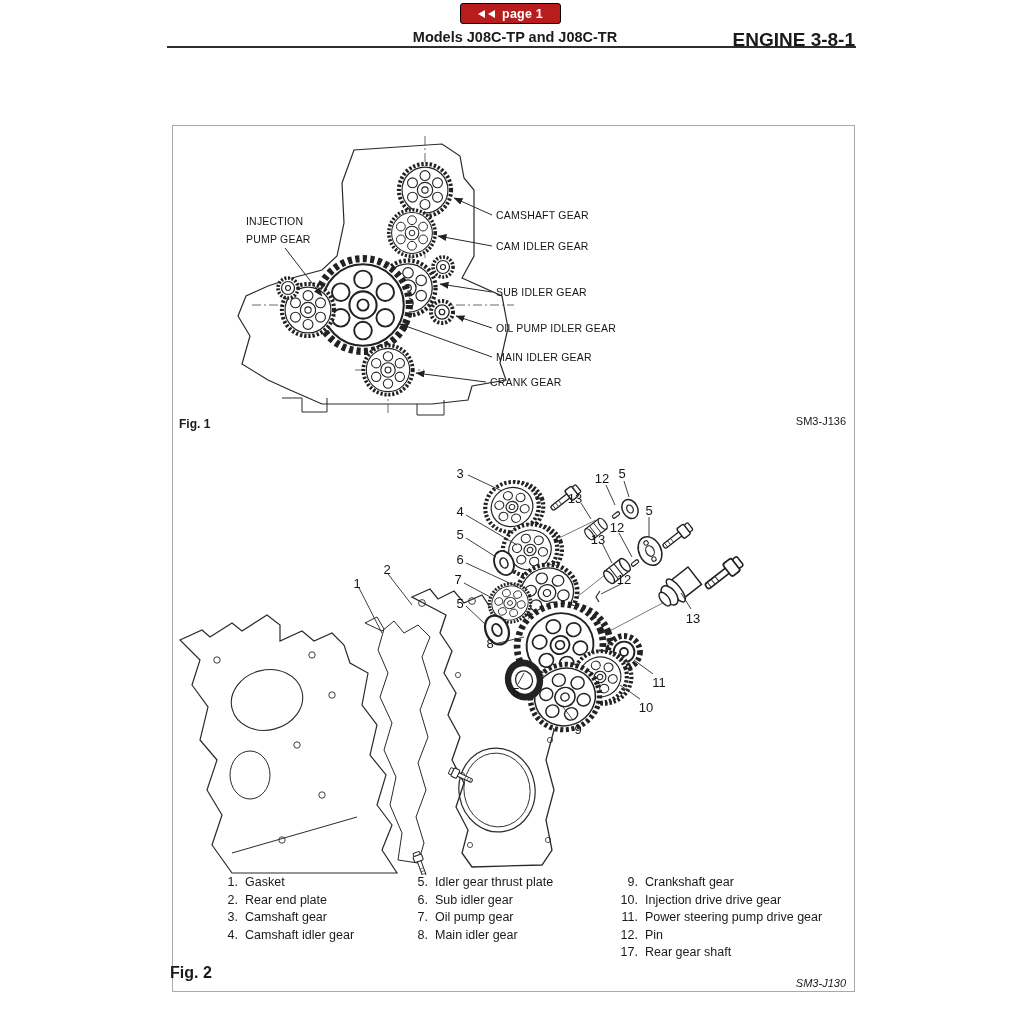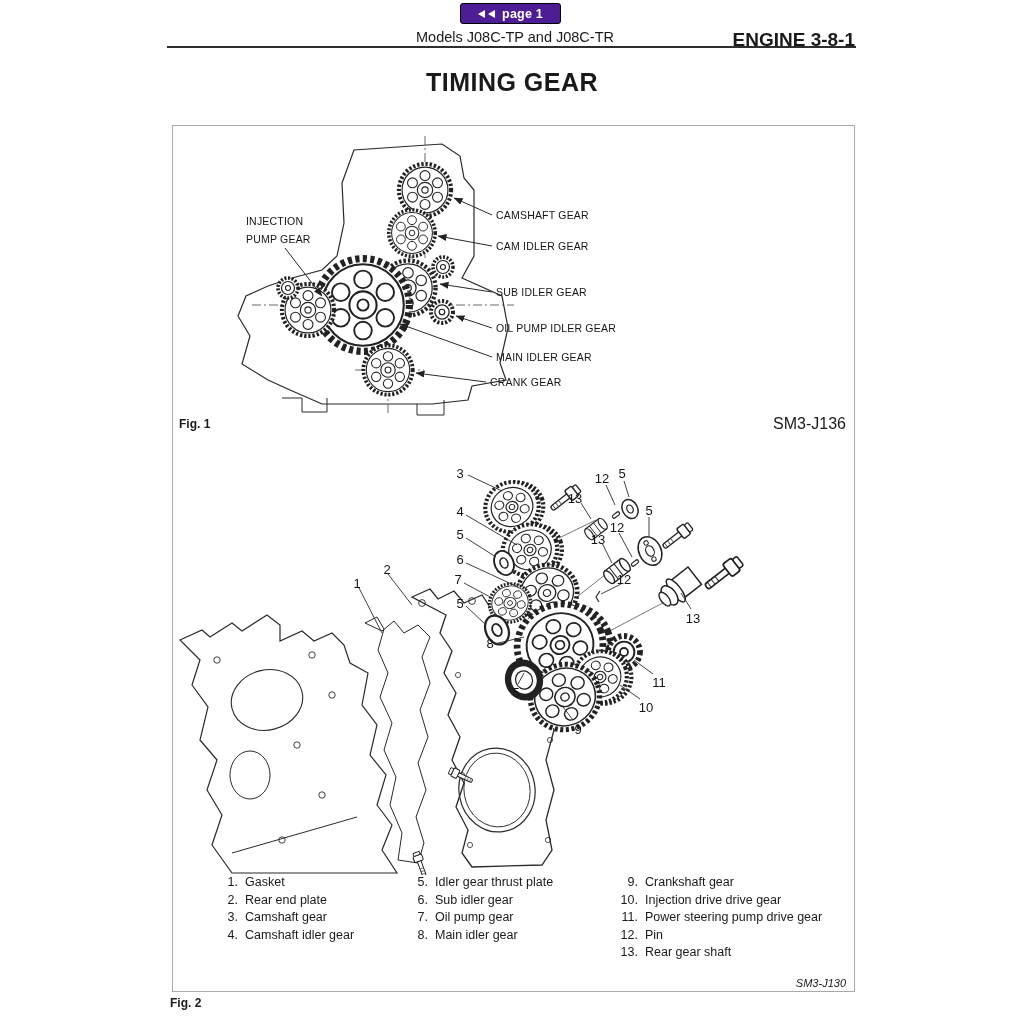--- a/index.html
+++ b/index.html
@@ -1,38 +1,38 @@
 <!DOCTYPE html>
 <html><head>
 <meta charset="utf-8">
 <style>
   html,body{margin:0;padding:0;background:#fff;}
   .page{position:relative;width:1024px;height:1024px;background:#fff;overflow:hidden;
         font-family:"Liberation Sans","DejaVu Sans",sans-serif;color:#1a1a1a;}
   
-  .navbtn{position:absolute;left:460px;top:3px;width:101px;height:21px;background:#4c1d95;
+  .navbtn{position:absolute;left:460px;top:3px;width:101px;height:21px;background:#b91c1c;
           border:1px solid #000;border-radius:3px;display:flex;align-items:center;justify-content:center;
           gap:2px;cursor:pointer;box-sizing:border-box;}
   .tri{width:0;height:0;border-top:4.5px solid transparent;border-bottom:4.5px solid transparent;
        border-right:7.5px solid #fff;}
   .tri+.tri{margin-left:1px;}
   .navlbl{color:#fff;font-size:12.5px;font-weight:bold;margin-left:5px;letter-spacing:.2px;}
   
-  .models{position:absolute;left:515px;top:29px;transform:translateX(-50%);font-size:14.5px;font-weight:normal;white-space:nowrap;}
+  .models{position:absolute;left:515px;top:29px;transform:translateX(-50%);font-size:14.5px;font-weight:bold;white-space:nowrap;}
   .engine{position:absolute;right:169px;top:29px;font-size:19px;font-weight:bold;white-space:nowrap;}
   .rule{position:absolute;left:167px;top:46px;width:689px;height:2px;background:#2e2e2e;}
   .title{position:absolute;left:512px;top:68px;transform:translateX(-50%);font-size:25px;font-weight:bold;letter-spacing:.5px;white-space:nowrap;}
   
   .figbox{position:absolute;left:172px;top:125px;width:683px;height:867px;border:1px solid #a9a9a9;box-sizing:border-box;background:#fff;}
   .fig1svg{position:absolute;left:172px;top:128px;width:684px;height:290px;}
   .fig2svg{position:absolute;left:172px;top:445px;width:684px;height:430px;}
   .figcap1{position:absolute;left:179px;top:417px;font-size:12px;font-weight:bold;}
-  .figref1{position:absolute;right:178px;top:415px;font-size:16px;}
+  .figref1{position:absolute;right:178px;top:415px;font-size:11px;}
   .figref2{position:absolute;right:178px;top:977px;font-size:11px;font-style:italic;}
-  .figcap2{position:absolute;left:170px;top:996px;font-size:12px;font-weight:bold;}
+  .figcap2{position:absolute;left:170px;top:964px;font-size:16px;font-weight:bold;}
   
   .parts{position:absolute;left:0;top:874px;width:1024px;font-size:12.5px;}
   .pcol{position:absolute;top:0;}
   .pcol1{left:212px;} .pcol2{left:402px;} .pcol3{left:608px;}
   .prow{display:flex;line-height:17.6px;white-space:nowrap;}
   .pnum{width:26px;text-align:right;margin-right:7px;flex:none;}
   .pcol3 .pnum{width:30px;}
   
   text{font-family:"Liberation Sans","DejaVu Sans",sans-serif;fill:#151515;}
   .lbl{font-size:10.5px;letter-spacing:.2px;}
@@ -47,21 +47,20 @@
 
   <div class="navbtn">
     <span class="tri"></span>
     <span class="tri"></span>
     <span class="navlbl">page 1</span>
   </div>
 
   <div class="models">Models J08C-TP and J08C-TR</div>
   <div class="engine">ENGINE 3-8-1</div>
   <div class="rule"></div>
-  <div class="title">TIMING GEAR</div>
 
   <div class="figbox"></div>
 
   <svg class="fig1svg" viewBox="0 0 684 290">
     <defs>
       <marker id="arr" markerWidth="10" markerHeight="8" refX="8.5" refY="3.5" orient="auto">
         <path d="M0,0 L9,3.5 L0,7 Z" fill="#222"></path>
       </marker>
       <g id="gearA">
         <circle r="29" fill="#fff" stroke="#222" stroke-width="4.5" stroke-dasharray="2.6 2.1"></circle>
@@ -410,21 +409,21 @@
         </div>
       <div class="prow">
           <span class="pnum">11.</span>
           <span class="pname">Power steering pump drive gear</span>
         </div>
       <div class="prow">
           <span class="pnum">12.</span>
           <span class="pname">Pin</span>
         </div>
       <div class="prow">
-          <span class="pnum">13.</span>
+          <span class="pnum">17.</span>
           <span class="pname">Rear gear shaft</span>
         </div>
     </div>
   </div>
 
   <div class="figref2">SM3-J130</div>
   <div class="figcap2">Fig. 2</div>
 
 </div>
 

